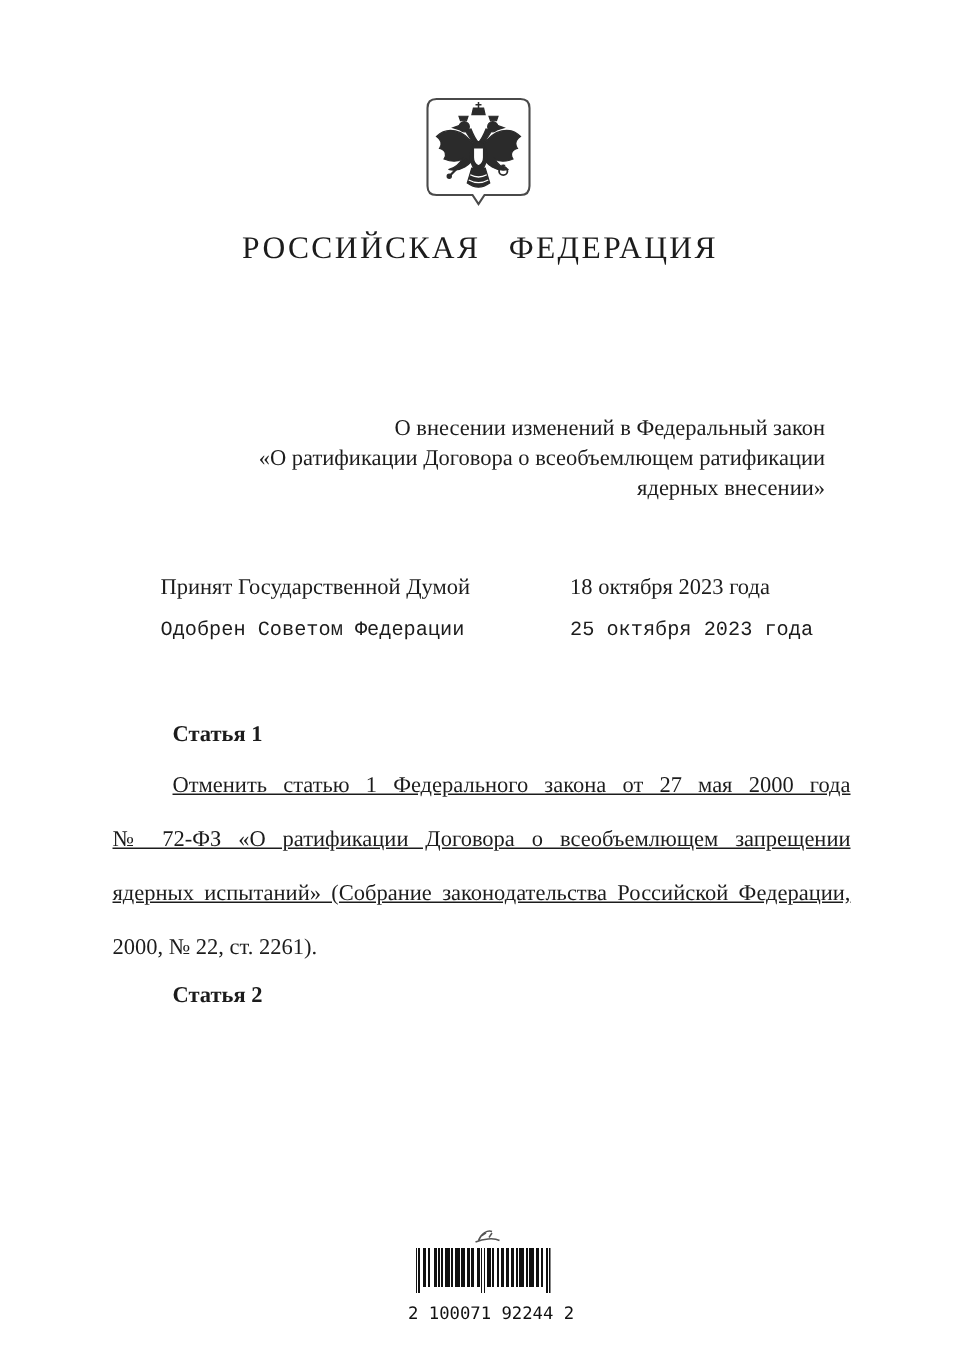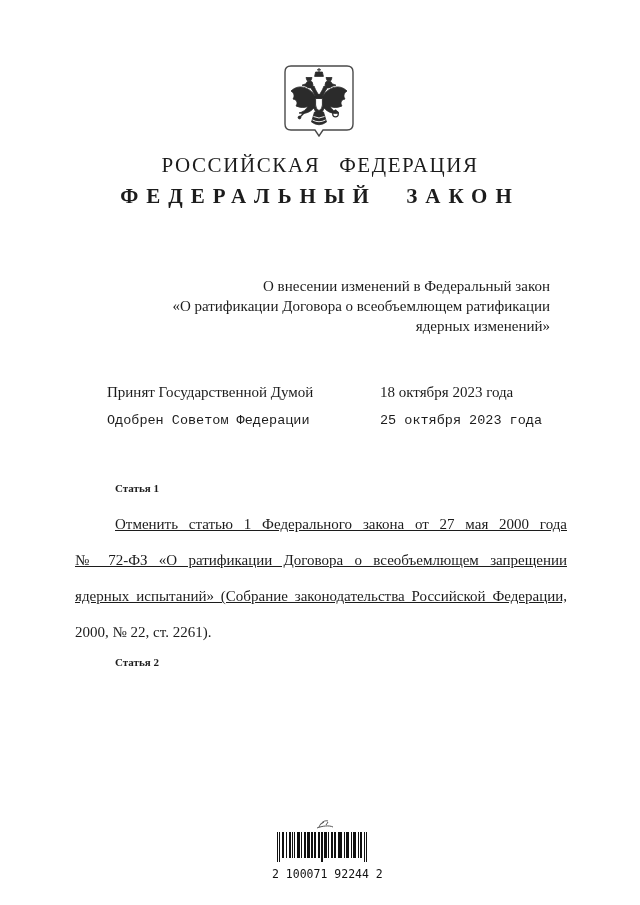--- a/index.html
+++ b/index.html
@@ -18,21 +18,21 @@
   }
   .doc-title {
     position:absolute; top:276px; left:90px; width:460px; text-align:right;
     font-weight:normal; font-size:15px; line-height:20px;
   }
   .adopt-label { position:absolute; left:75px; font-size:15px;margin-left:32px; }
   .adopt-date  { position:absolute; left:380px; font-size:15px; }
   .row-duma    { top:384px; }
   .row-council { top:413px; font-family:"Liberation Mono","DejaVu Sans Mono",monospace; font-size:13.5px; }
   .article-heading {
-    position:absolute; left:115px; font-weight:bold; font-size:11px;
+    position:absolute; left:115px; font-weight:bold; font-size:15px;
   }
   .para {
     position:absolute; left:75px; width:492px; font-size:15px;
   }
   .para .ln { height:36px; line-height:36px; white-space:nowrap; }
   .para .ln.j { white-space:normal; text-align:justify; text-align-last:justify;text-decoration:underline; }
   .para .ln.first { padding-left:40px; }
   .barcode-wrap { position:absolute; left:272px; top:818px; width:100px; text-align:center; }
   .artifact { display:block; margin:0 auto 1px auto; }
   .barcode-digits {
@@ -77,26 +77,25 @@
         <path d="M-8,7 L-19,18" fill="none" stroke-width="1.5"></path>
         <circle cx="-19.5" cy="18.5" r="1.4"></circle>
 
         <circle cx="16.5" cy="15" r="2.8" fill="none" stroke-width="1.2"></circle>
         <path d="M16.5,12.2 V10.6 M15.2,11.4 H17.8" fill="none" stroke-width="1"></path>
       </g>
     </svg>
   </div>
 
   <div class="country">РОССИЙСКАЯ ФЕДЕРАЦИЯ</div>
-  <div class="law-type">ФЕДЕРАЛЬНЫЙ ЗАКОН</div>
 
   <div class="doc-title">
     <div>О внесении изменений в Федеральный закон</div>
     <div>«О ратификации Договора о всеобъемлющем ратификации</div>
-    <div>ядерных изменений»</div>
+    <div>ядерных внесении»</div>
   </div>
 
   <div class="adopt-label row-duma">Принят Государственной Думой</div>
   <div class="adopt-date row-duma">18 октября 2023 года</div>
   <div class="adopt-label row-council">Одобрен Советом Федерации</div>
   <div class="adopt-date row-council">25 октября 2023 года</div>
 
   <div class="article-heading" style="top:482px">Статья 1</div>
   <div class="para" style="top:506px">
     <div class="ln j first">Отменить статью 1 Федерального закона от 27 мая 2000 года</div>

